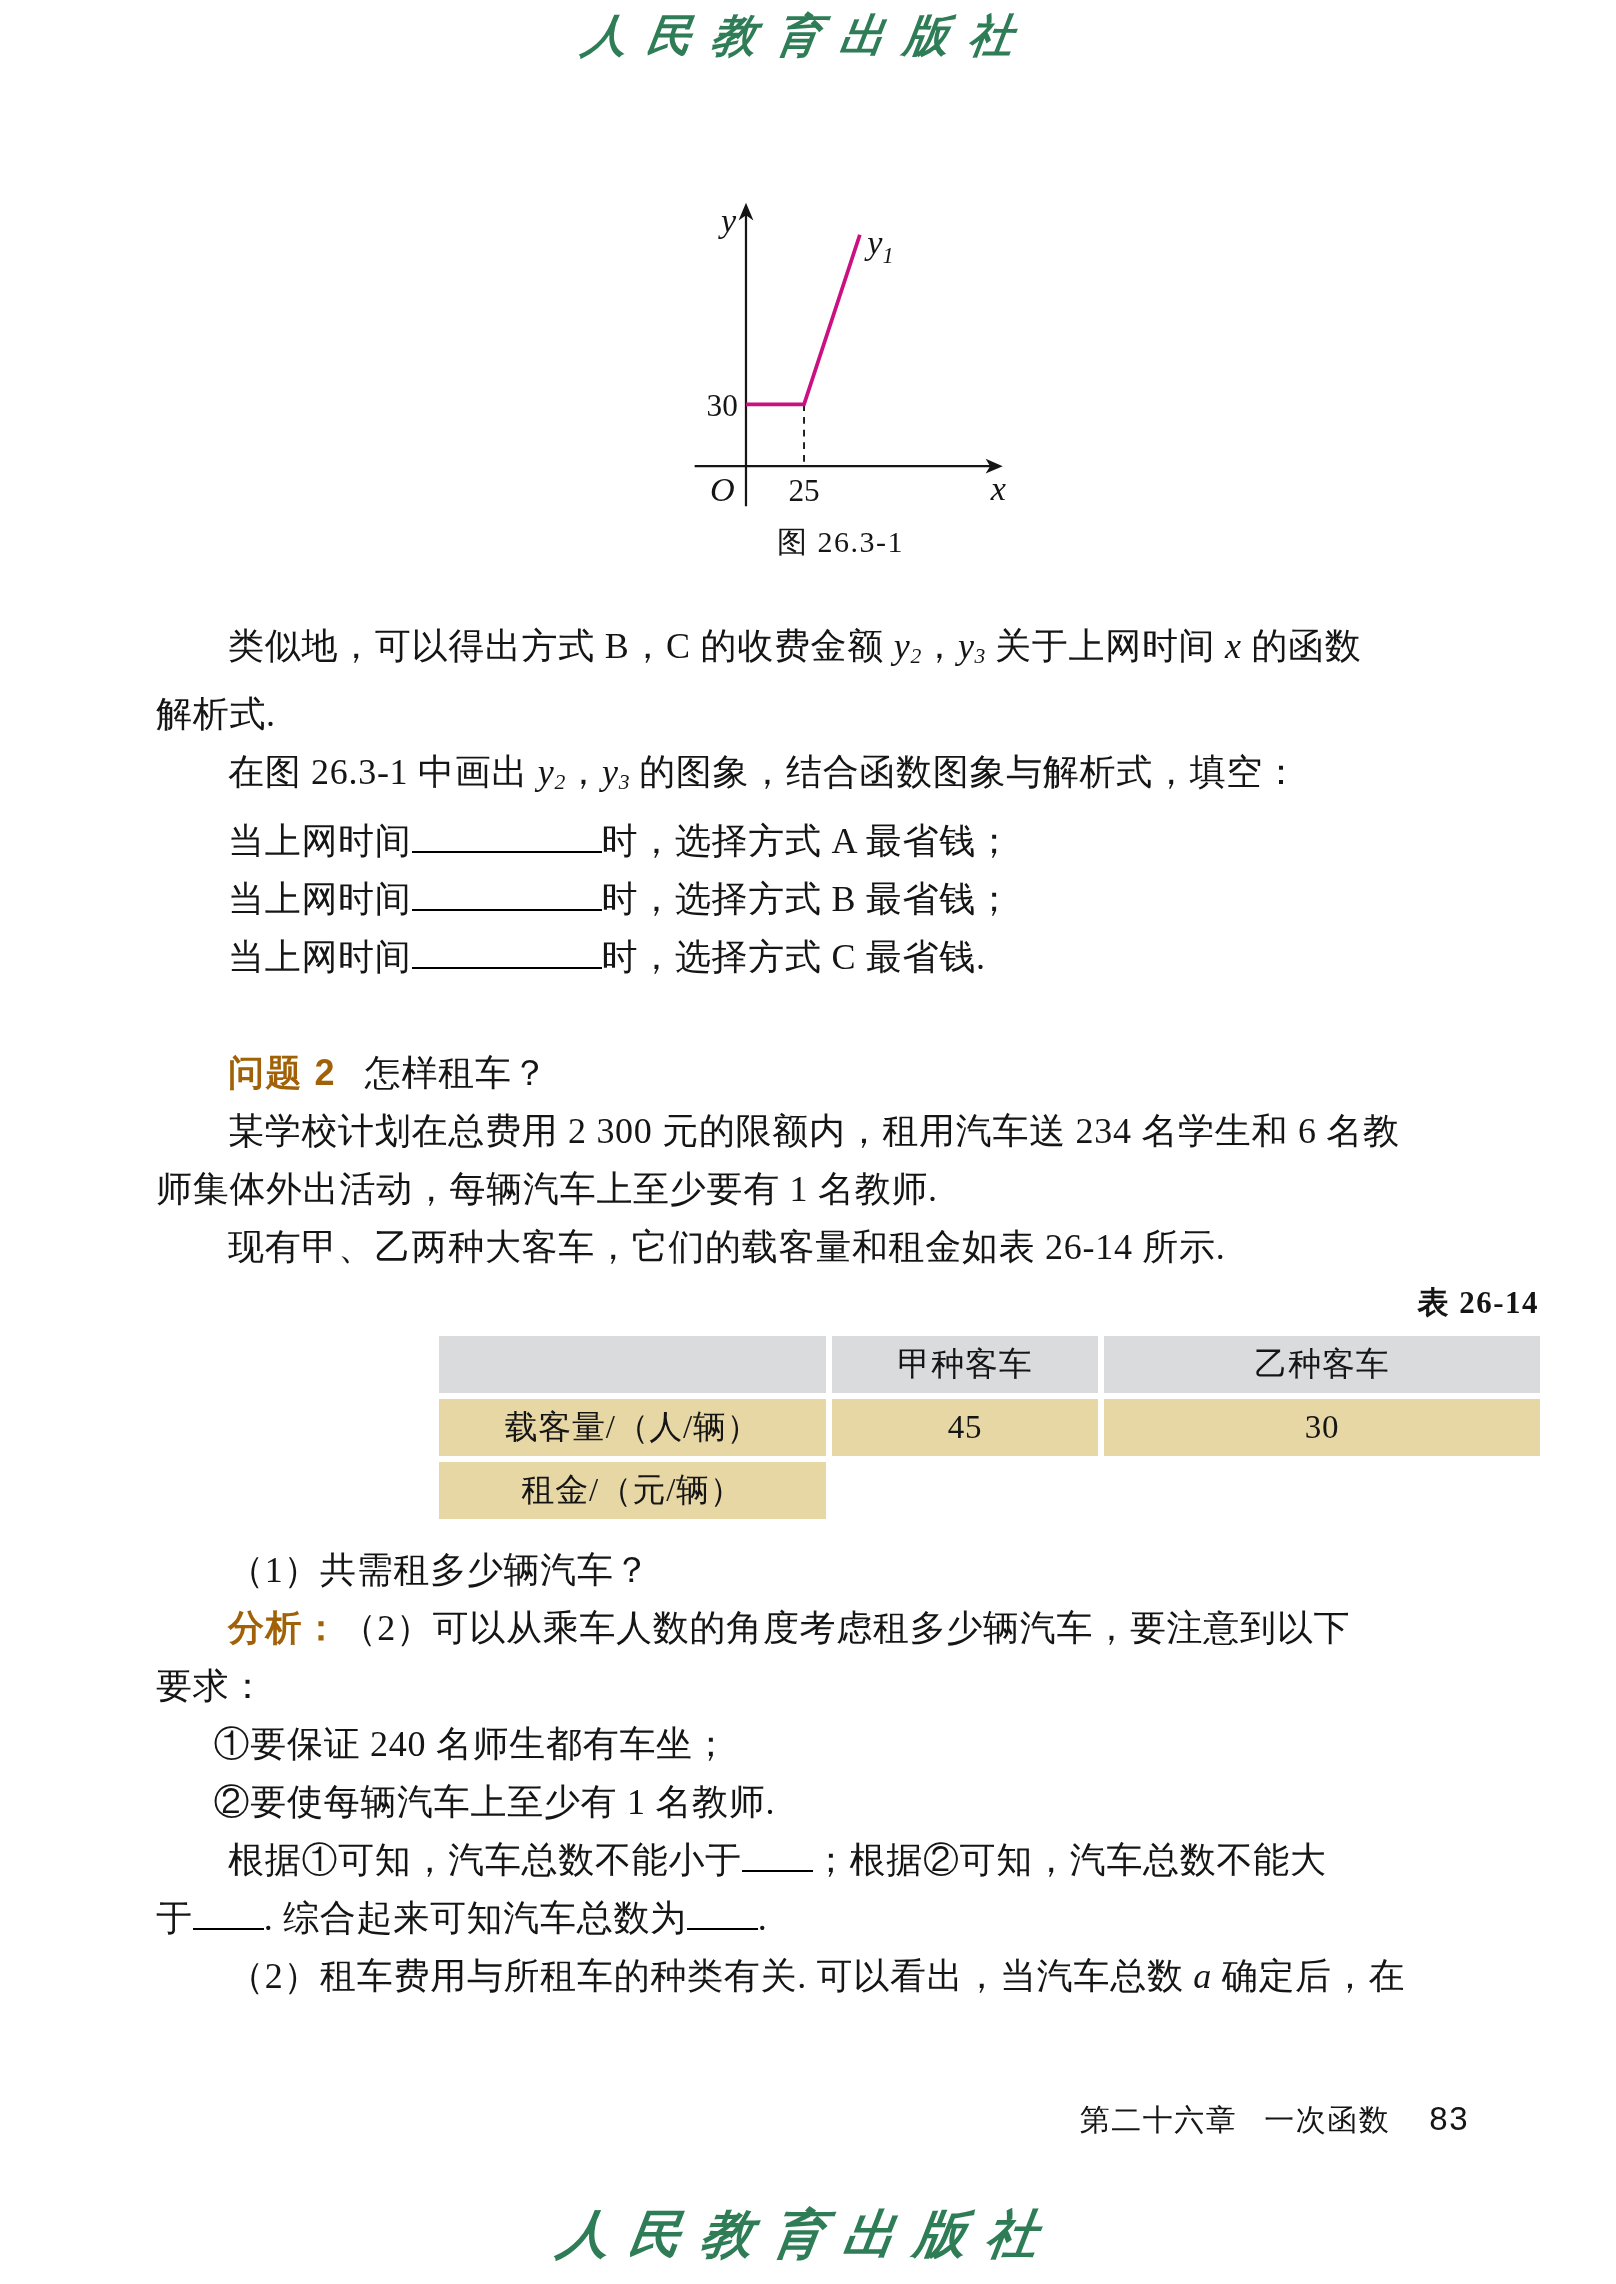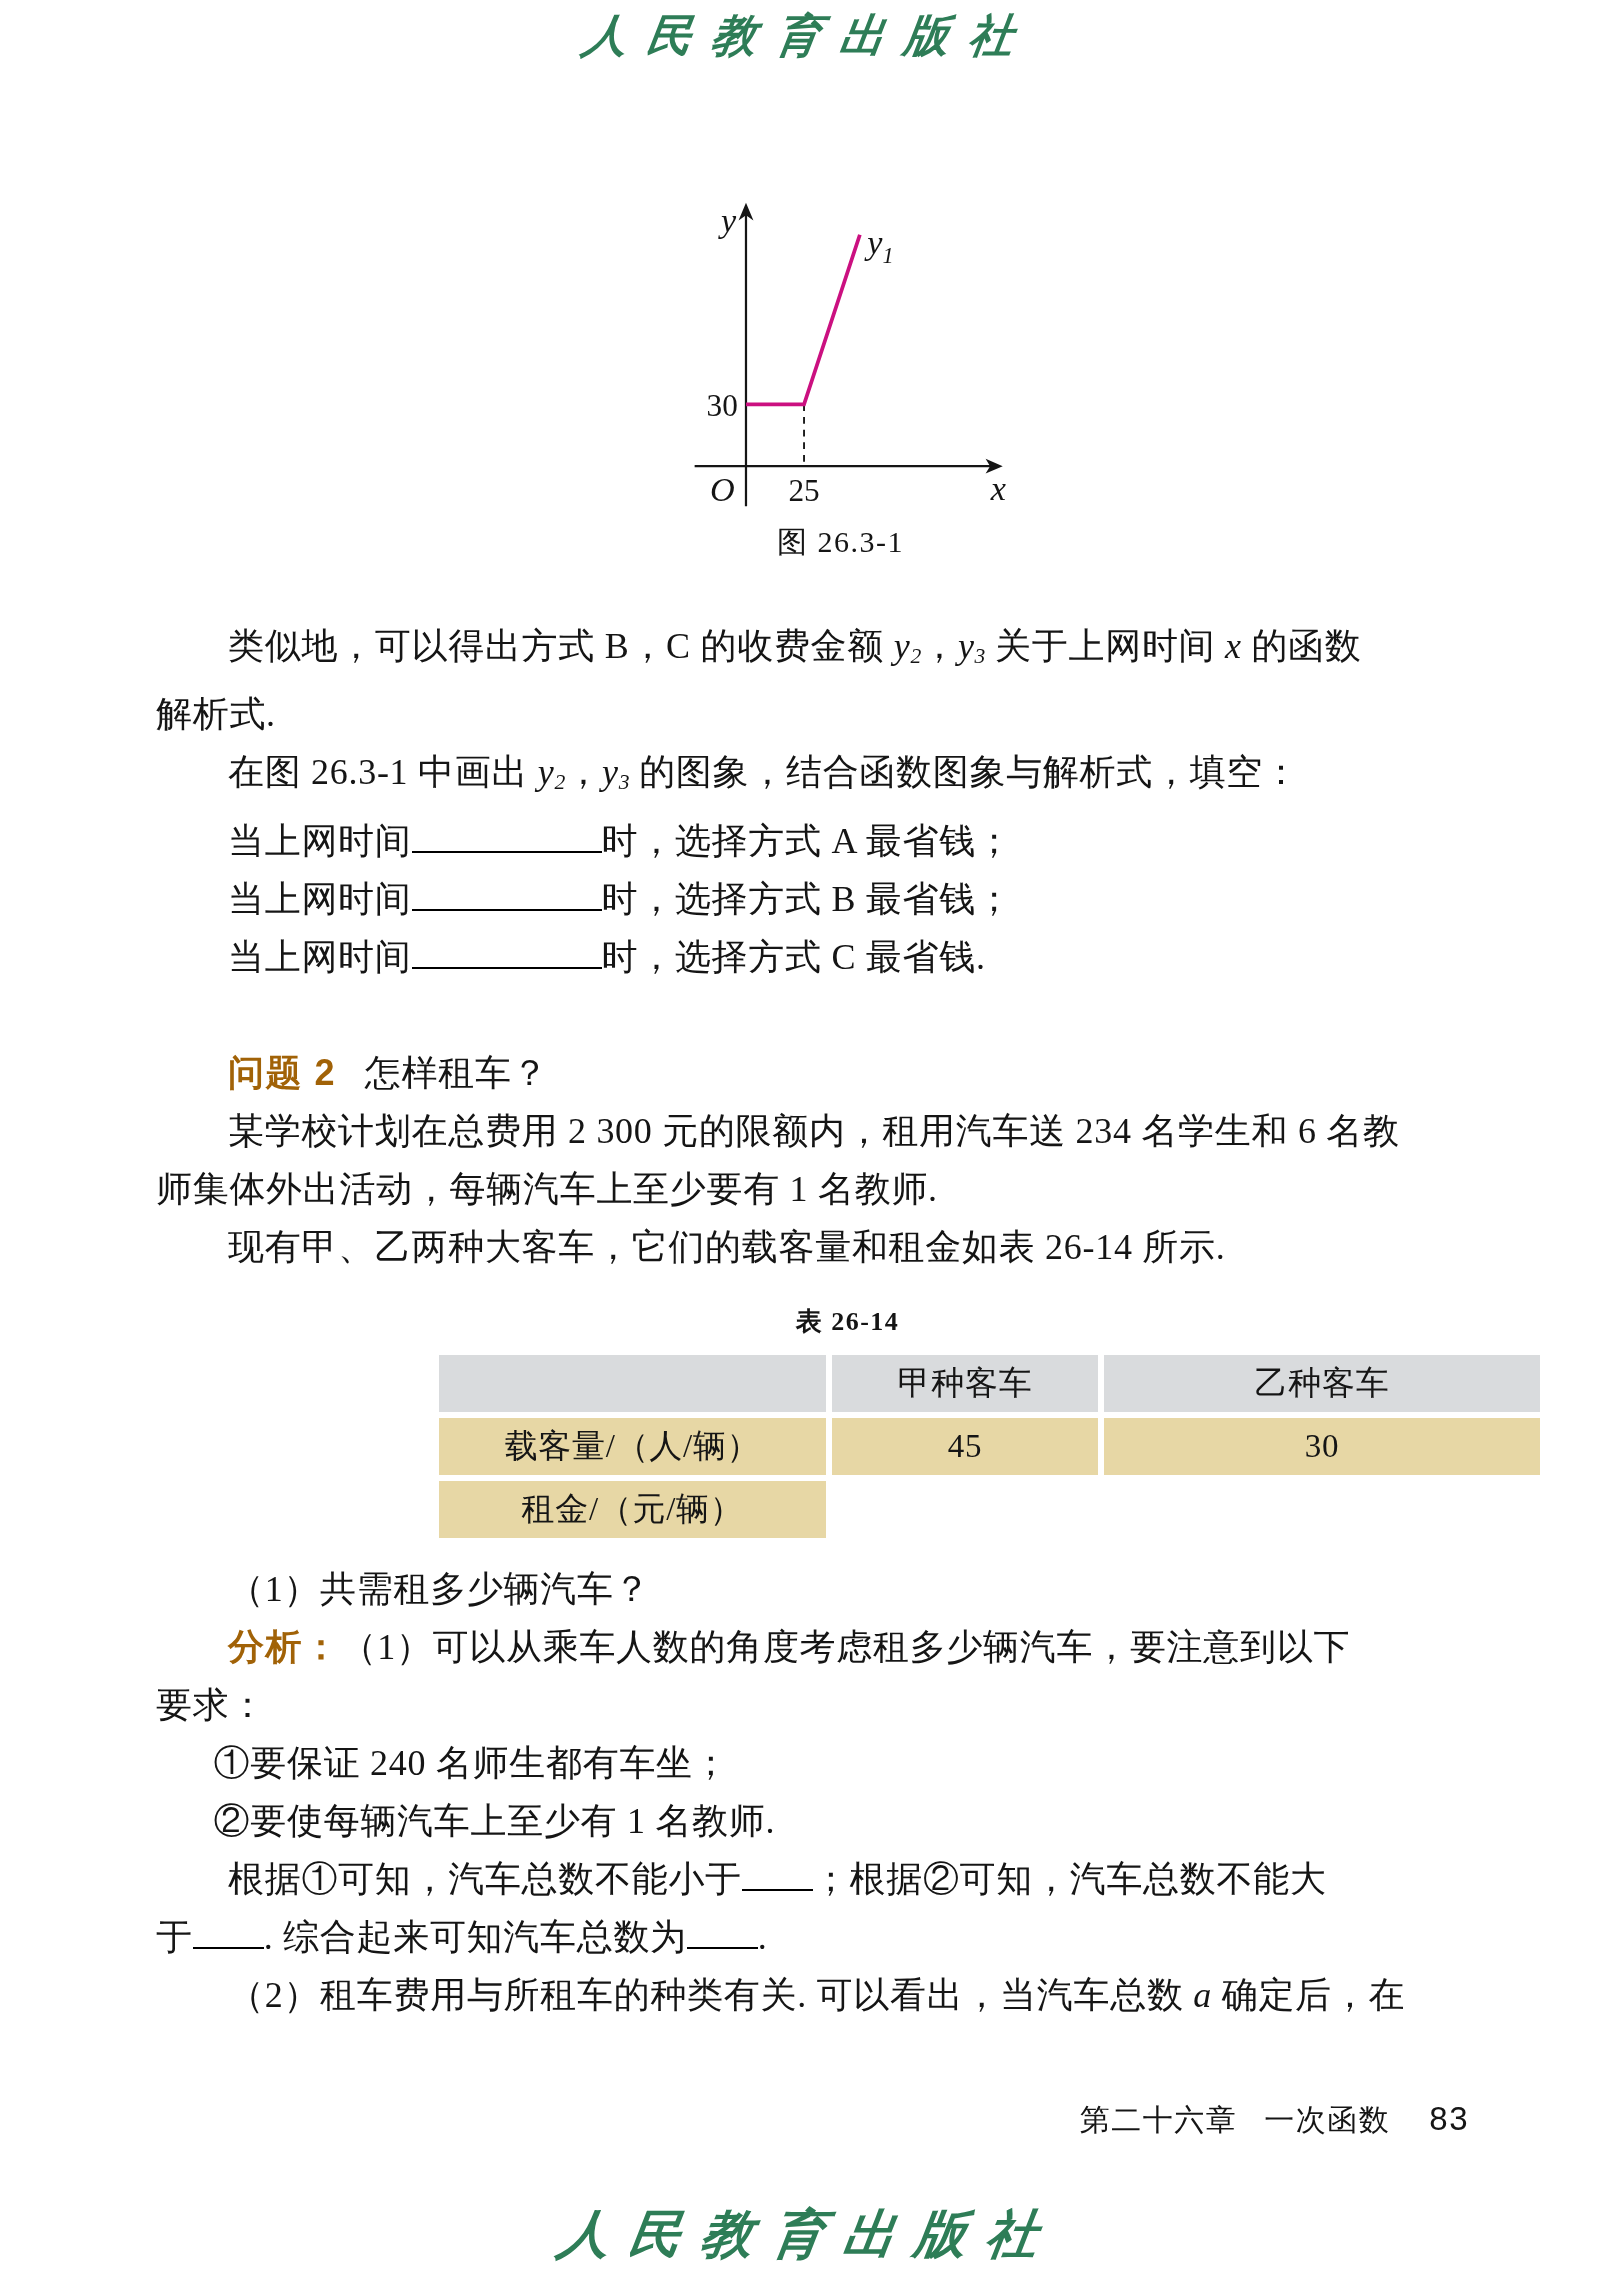--- a/index.html
+++ b/index.html
@@ -41,22 +41,22 @@
   }
   .blank.short{width:71px;}
   .problem-label{
     color:#a16207;font-family:"Liberation Sans","DejaVu Sans",sans-serif;
     font-weight:bold;letter-spacing:1.5px;
   }
   .problem-title{margin-left:0.8em;}
   .gap-above{margin-top:58px;}
   
   .table-title{
-    text-align:center;font-weight:bold;font-size:26px;
-    margin-top:23px;line-height:45px;text-indent:0;letter-spacing:1.5px;
+    text-align:right;font-weight:bold;font-size:31px;
+    margin-top:4px;line-height:45px;text-indent:0;letter-spacing:1.5px;
   }
   .rent-table{
     margin-top:11px;margin-left:283px;width:1101px;
     display:grid;grid-template-columns:387px 266px 1fr;
     gap:6px;background:#ffffff;font-size:33px;line-height:1.1;
   }
   .cell{height:57px;display:flex;align-items:center;justify-content:center;}
   .cell-head{background:#d9dbdd;}
   .cell-body{background:#e7d7a5;}
   
@@ -120,21 +120,21 @@
 
     <div class="cell cell-body">载客量/（人/辆）</div>
     <div class="cell cell-body">45</div>
     <div class="cell cell-body">30</div>
 
     <div class="cell cell-body">租金/（元/辆）</div>
   </div>
 
   <p class="para indent" style="margin-top:22px;">（1）共需租多少辆汽车？</p>
 
-  <p class="para indent"><span class="problem-label">分析：</span><span>（1）可以从乘车人数的角度考虑租多少辆汽车，要注意到以下</span><br><span>要求：</span></p>
+  <p class="para indent"><span class="problem-label">分析：</span><span>（2）可以从乘车人数的角度考虑租多少辆汽车，要注意到以下</span><br><span>要求：</span></p>
 
   <p class="para indent15">①要保证 240 名师生都有车坐；</p>
   <p class="para indent15">②要使每辆汽车上至少有 1 名教师.</p>
 
   <p class="para indent"><span>根据①可知，汽车总数不能小于</span><span class="blank short"></span><span>；根据②可知，汽车总数不能大</span><br><span>于</span><span class="blank short"></span><span>. 综合起来可知汽车总数为</span><span class="blank short"></span><span>.</span></p>
 
   <p class="para indent"><span>（2）租车费用与所租车的种类有关. 可以看出，当汽车总数 </span><span class="var">a</span><span> 确定后，在</span></p>
 
 </div>
 

